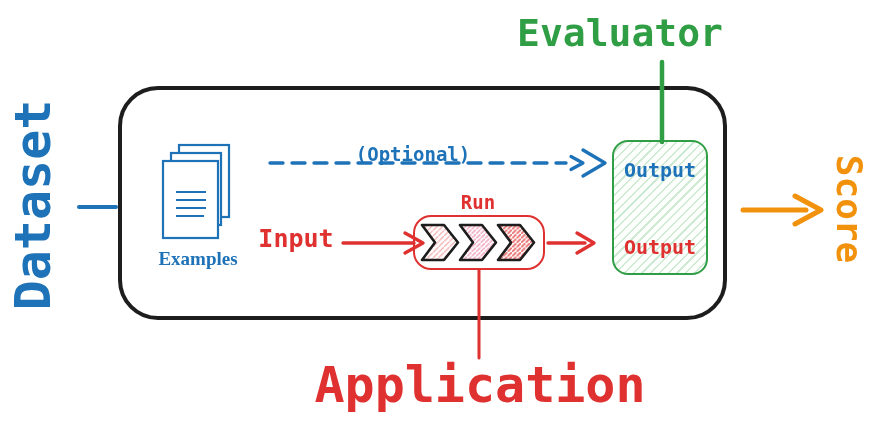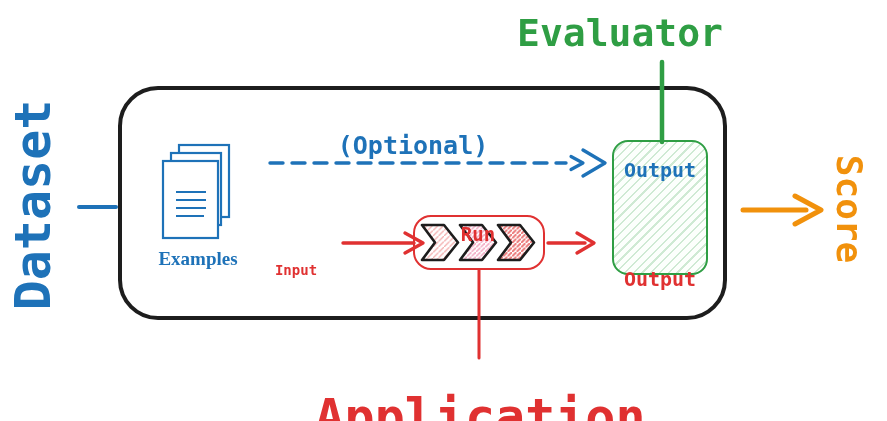--- a/index.html
+++ b/index.html
@@ -22,28 +22,28 @@
   }
   #run-box{
     left:413px;top:215px;width:132px;height:55px;
     border:2.5px solid #e03131;border-radius:18px;background:#ffffff;z-index:1;
   }
   #overlay{position:absolute;left:0;top:0;width:887px;height:421px;z-index:2;pointer-events:none;}
   .lbl{position:absolute;white-space:nowrap;font-weight:bold;z-index:3;
        transform:translate(-50%,-50%);line-height:1;}
   .lbl.vert-ccw{transform:translate(-50%,-50%) rotate(-90deg);}
   .lbl.vert-cw{transform:translate(-50%,-50%) rotate(90deg);}
-  .blue{color:#1e72b8;} .green{color:#2f9e44;} .red{color:#e03131;margin-top:32px;} .orange{color:#f1910c;}
+  .blue{color:#1e72b8;} .green{color:#2f9e44;} .red{color:#e03131;} .orange{color:#f1910c;}
   #lbl-dataset{left:33px;top:205px;font-size:50px;}
   #lbl-evaluator{left:620px;top:33px;font-size:38px;}
   #lbl-application{left:480px;top:385px;font-size:50px;}
   #lbl-score{left:849px;top:209px;font-size:36px;}
   #lbl-examples{left:198px;top:258px;font-size:19px;font-family:Liberation Serif, serif;}
-  #lbl-optional{left:413px;top:145px;font-size:25px;}
-  #lbl-input{left:296px;top:238px;font-size:14px;}
+  #lbl-optional{left:413px;top:154px;font-size:19px;}
+  #lbl-input{left:296px;top:238px;font-size:25px;}
   #lbl-run{left:478px;top:202px;font-size:19px;}
   #lbl-output-ref{left:660px;top:170px;font-size:20px;}
   #lbl-output-app{left:660px;top:247px;font-size:20px;}
 </style>
 </head>
 <body>
 
 <div id="canvas">
 
   <div class="box" id="outer-box"></div>

